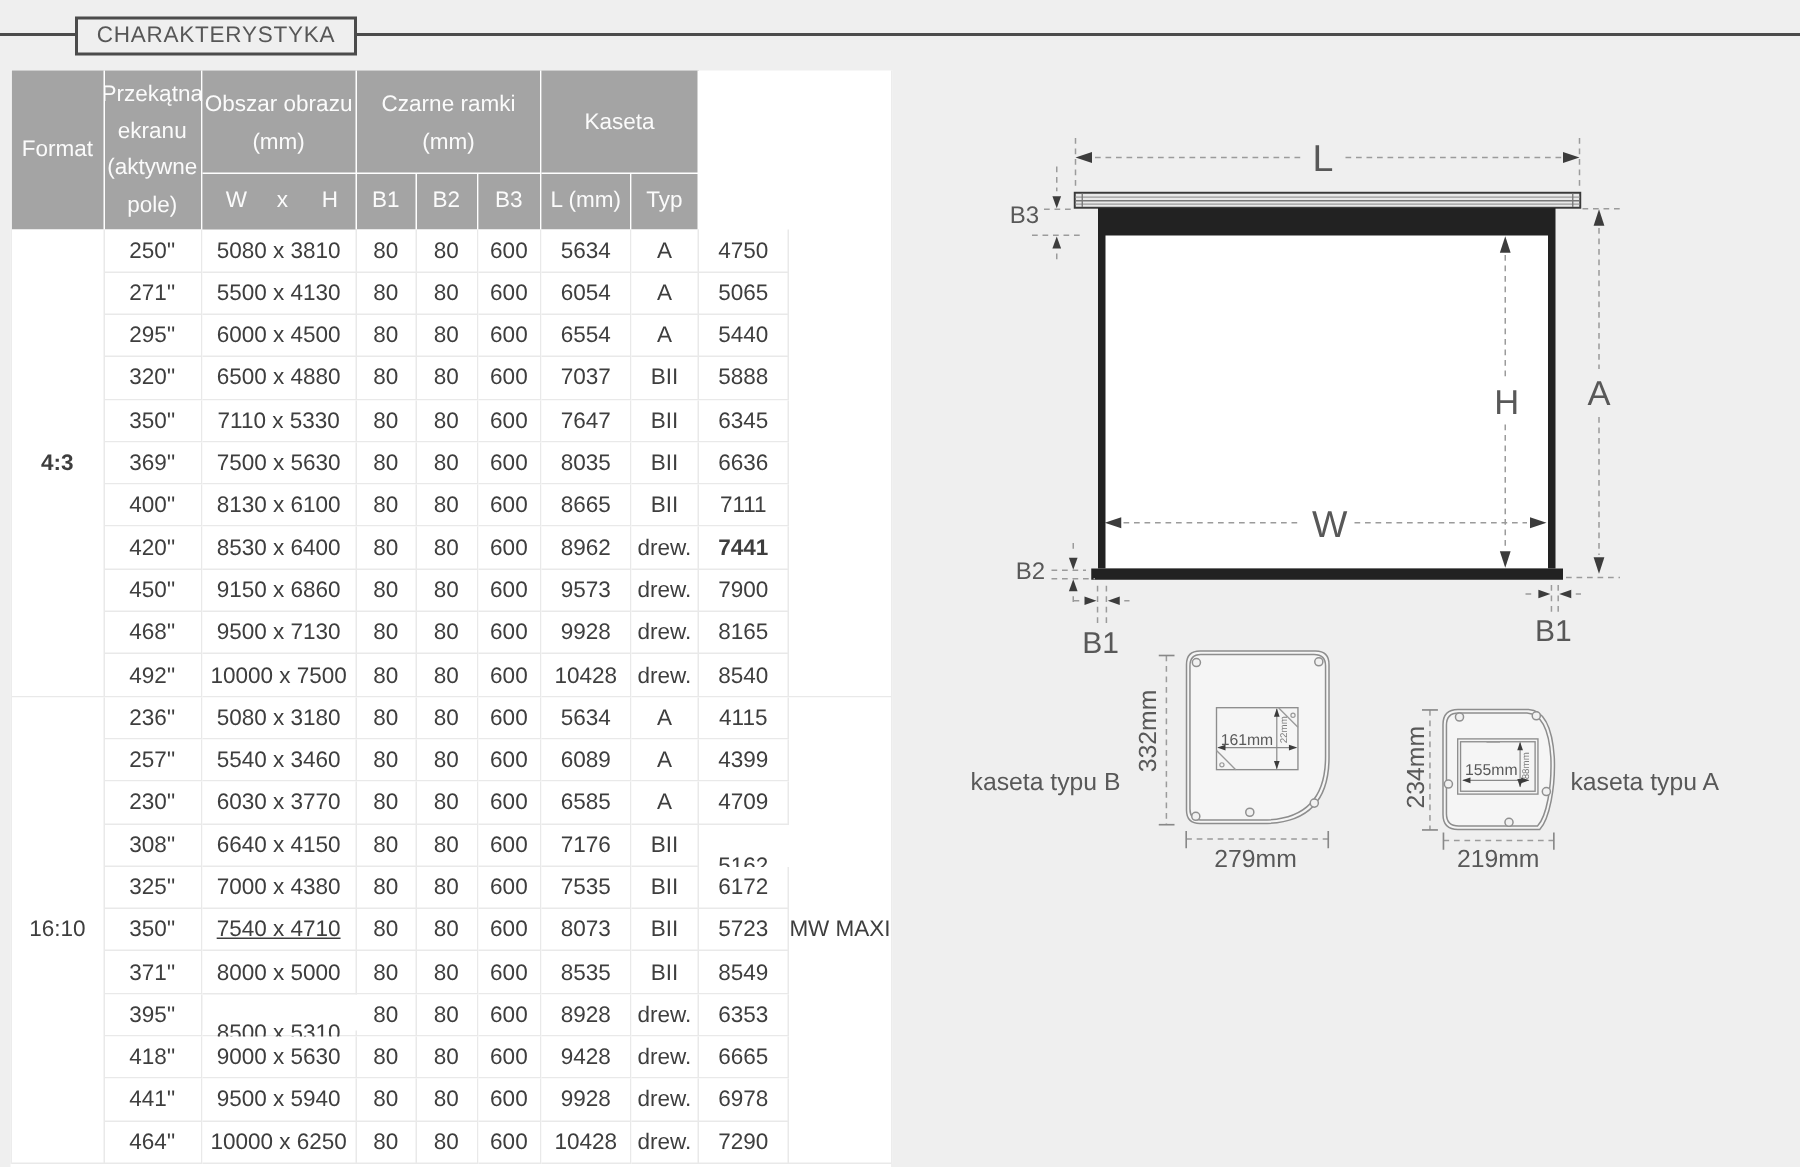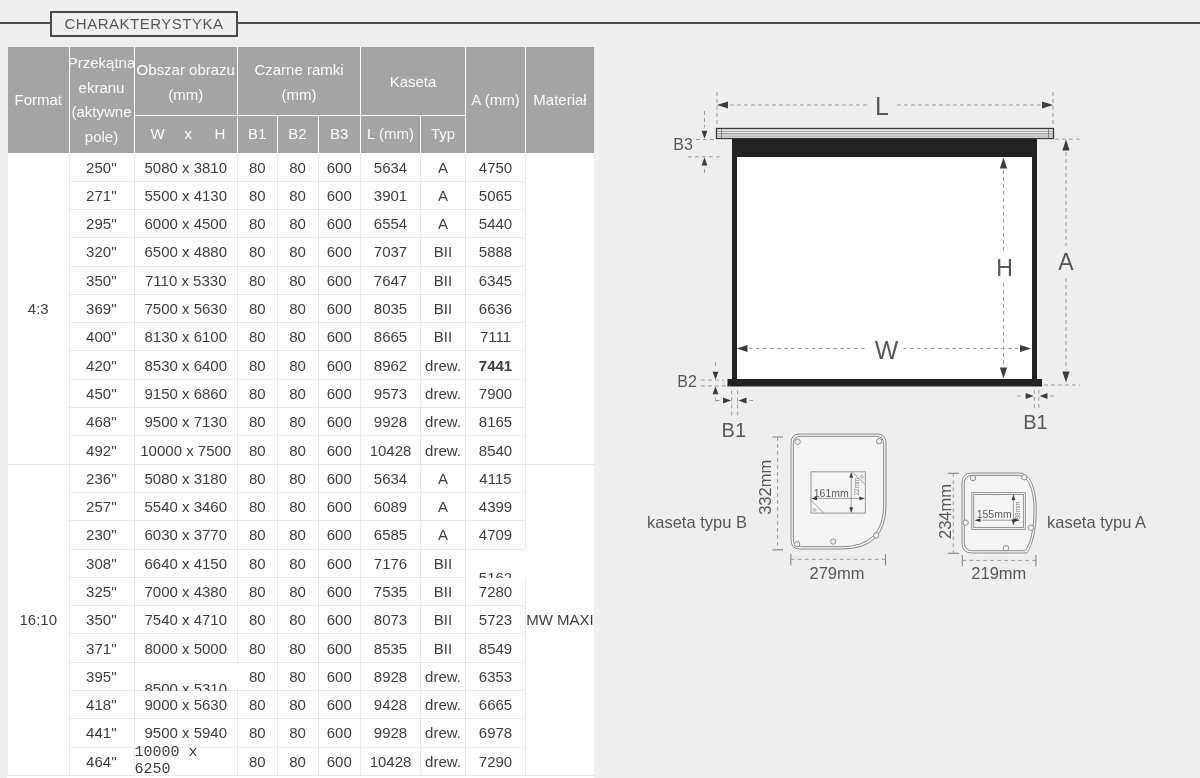--- a/index.html
+++ b/index.html
@@ -23,50 +23,48 @@
 <body>
 <div class="topline"></div>
 <div class="legend">CHARAKTERYSTYKA</div>
 <div class="whitepatch"></div>
 <div class="grid">
 <div class="h br" style="grid-column:2;grid-row:1/3;">Przekątna<br>ekranu<br>(aktywne<br>pole)</div>
 <div class="h br" style="grid-column:1;grid-row:1/3;">Format</div>
 <div class="h br bb" style="grid-column:3;grid-row:1;padding-top:3px;">Obszar obrazu<br>(mm)</div>
 <div class="h br bb" style="grid-column:4/7;grid-row:1;padding-top:3px;">Czarne ramki<br>(mm)</div>
 <div class="h br bb" style="grid-column:7/9;grid-row:1;padding-top:3px;">Kaseta</div>
-<div class="h br" style="grid-column:9;grid-row:1/3;">A (mm)</div>
-<div class="h" style="grid-column:10;grid-row:1/3;">Materiał</div>
 <div class="h br" style="grid-column:3;grid-row:2;position:relative;">
       <span style="position:absolute;left:16px;">W</span>
       <span style="position:absolute;left:50px;">x</span>
       <span style="position:absolute;left:80px;">H</span>
     </div>
 <div class="h br" style="grid-column:4;grid-row:2;">B1</div>
 <div class="h br" style="grid-column:5;grid-row:2;">B2</div>
 <div class="h br" style="grid-column:6;grid-row:2;">B3</div>
 <div class="h br" style="grid-column:7;grid-row:2;">L (mm)</div>
 <div class="h br" style="grid-column:8;grid-row:2;">Typ</div>
-<div class="c" style="grid-column:1;grid-row:3/14;">4:3</div>
+<div class="c" style="grid-column:1;grid-row:3/14;font-weight:bold;">4:3</div>
 <div class="c" style="grid-column:1;grid-row:14/25;">16:10</div>
 <div class="c nr" style="grid-column:10;grid-row:3/14;"></div>
 <div class="c nr" style="grid-column:10;grid-row:14/25;">MW MAXI</div>
 <div class="c" style="grid-column:2;grid-row:3;">250''</div>
 <div class="c" style="grid-column:3;grid-row:3;">5080 x 3810</div>
 <div class="c" style="grid-column:4;grid-row:3;">80</div>
 <div class="c" style="grid-column:5;grid-row:3;">80</div>
 <div class="c" style="grid-column:6;grid-row:3;">600</div>
 <div class="c" style="grid-column:7;grid-row:3;">5634</div>
 <div class="c" style="grid-column:8;grid-row:3;">A</div>
 <div class="c" style="grid-column:9;grid-row:3;">4750</div>
 <div class="c" style="grid-column:2;grid-row:4;">271''</div>
 <div class="c" style="grid-column:3;grid-row:4;">5500 x 4130</div>
 <div class="c" style="grid-column:4;grid-row:4;">80</div>
 <div class="c" style="grid-column:5;grid-row:4;">80</div>
 <div class="c" style="grid-column:6;grid-row:4;">600</div>
-<div class="c" style="grid-column:7;grid-row:4;">3901</div>
+<div class="c" style="grid-column:7;grid-row:4;">6054</div>
 <div class="c" style="grid-column:8;grid-row:4;">A</div>
 <div class="c" style="grid-column:9;grid-row:4;">5065</div>
 <div class="c" style="grid-column:2;grid-row:5;">295''</div>
 <div class="c" style="grid-column:3;grid-row:5;">6000 x 4500</div>
 <div class="c" style="grid-column:4;grid-row:5;">80</div>
 <div class="c" style="grid-column:5;grid-row:5;">80</div>
 <div class="c" style="grid-column:6;grid-row:5;">600</div>
 <div class="c" style="grid-column:7;grid-row:5;">6554</div>
 <div class="c" style="grid-column:8;grid-row:5;">A</div>
 <div class="c" style="grid-column:9;grid-row:5;">5440</div>
@@ -166,23 +164,23 @@
 <div class="c" style="grid-column:7;grid-row:17;">7176</div>
 <div class="c" style="grid-column:8;grid-row:17;">BII</div>
 <div class="c" style="grid-column:9;grid-row:17;margin-top:28px;">5162</div>
 <div class="c" style="grid-column:2;grid-row:18;">325''</div>
 <div class="c" style="grid-column:3;grid-row:18;">7000 x 4380</div>
 <div class="c" style="grid-column:4;grid-row:18;">80</div>
 <div class="c" style="grid-column:5;grid-row:18;">80</div>
 <div class="c" style="grid-column:6;grid-row:18;">600</div>
 <div class="c" style="grid-column:7;grid-row:18;">7535</div>
 <div class="c" style="grid-column:8;grid-row:18;">BII</div>
-<div class="c" style="grid-column:9;grid-row:18;">7280</div>
+<div class="c" style="grid-column:9;grid-row:18;">6172</div>
 <div class="c" style="grid-column:2;grid-row:19;">350''</div>
-<div class="c" style="grid-column:3;grid-row:19;">7540 x 4710</div>
+<div class="c" style="grid-column:3;grid-row:19;text-decoration:underline;">7540 x 4710</div>
 <div class="c" style="grid-column:4;grid-row:19;">80</div>
 <div class="c" style="grid-column:5;grid-row:19;">80</div>
 <div class="c" style="grid-column:6;grid-row:19;">600</div>
 <div class="c" style="grid-column:7;grid-row:19;">8073</div>
 <div class="c" style="grid-column:8;grid-row:19;">BII</div>
 <div class="c" style="grid-column:9;grid-row:19;">5723</div>
 <div class="c" style="grid-column:2;grid-row:20;">371''</div>
 <div class="c" style="grid-column:3;grid-row:20;">8000 x 5000</div>
 <div class="c" style="grid-column:4;grid-row:20;">80</div>
 <div class="c" style="grid-column:5;grid-row:20;">80</div>
@@ -208,21 +206,21 @@
 <div class="c" style="grid-column:9;grid-row:22;">6665</div>
 <div class="c" style="grid-column:2;grid-row:23;">441''</div>
 <div class="c" style="grid-column:3;grid-row:23;">9500 x 5940</div>
 <div class="c" style="grid-column:4;grid-row:23;">80</div>
 <div class="c" style="grid-column:5;grid-row:23;">80</div>
 <div class="c" style="grid-column:6;grid-row:23;">600</div>
 <div class="c" style="grid-column:7;grid-row:23;">9928</div>
 <div class="c" style="grid-column:8;grid-row:23;">drew.</div>
 <div class="c" style="grid-column:9;grid-row:23;">6978</div>
 <div class="c" style="grid-column:2;grid-row:24;">464''</div>
-<div class="c" style="grid-column:3;grid-row:24;font-family:Liberation Mono, monospace;">10000 x 6250</div>
+<div class="c" style="grid-column:3;grid-row:24;">10000 x 6250</div>
 <div class="c" style="grid-column:4;grid-row:24;">80</div>
 <div class="c" style="grid-column:5;grid-row:24;">80</div>
 <div class="c" style="grid-column:6;grid-row:24;">600</div>
 <div class="c" style="grid-column:7;grid-row:24;">10428</div>
 <div class="c" style="grid-column:8;grid-row:24;">drew.</div>
 <div class="c" style="grid-column:9;grid-row:24;">7290</div>
 </div>
 <svg style="position:absolute;left:600px;top:0;" width="600" height="778" viewBox="600 0 600 778" xmlns="http://www.w3.org/2000/svg">
 <rect x="716.5" y="128.5" width="337" height="10" fill="#e9e9e9" stroke="#3a3a3a" stroke-width="1.3"></rect>
 <line x1="717" y1="131.4" x2="1053" y2="131.4" stroke="#9a9a9a" stroke-width="0.9"></line>

